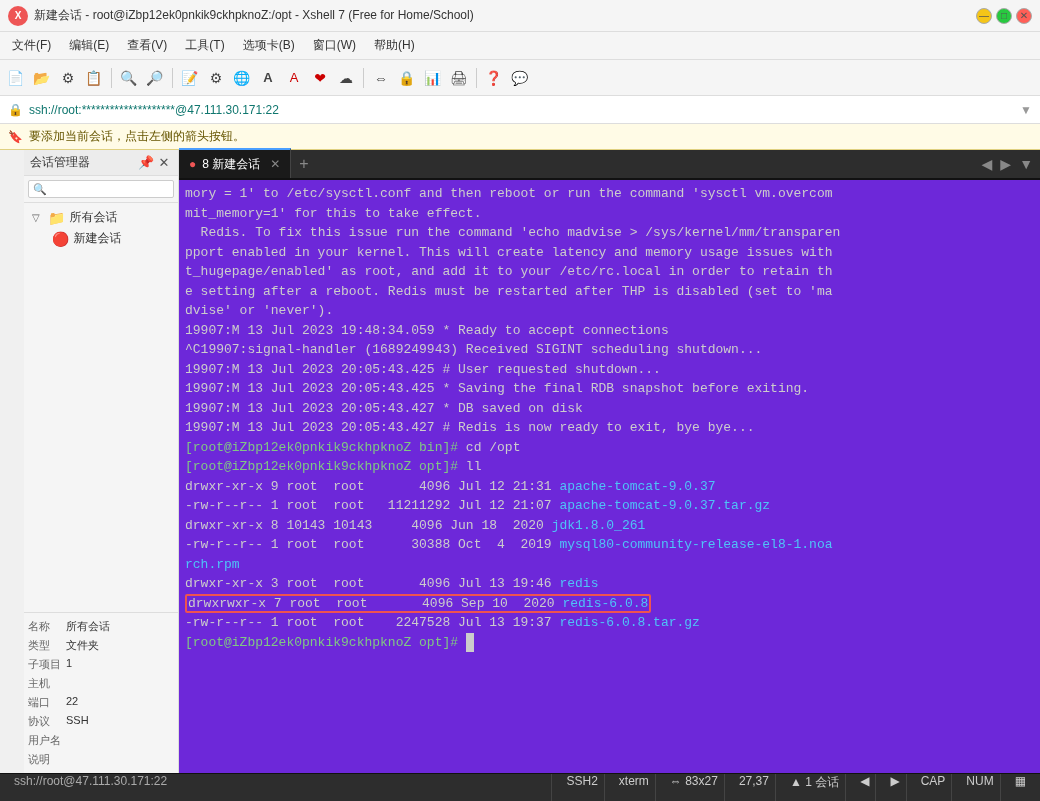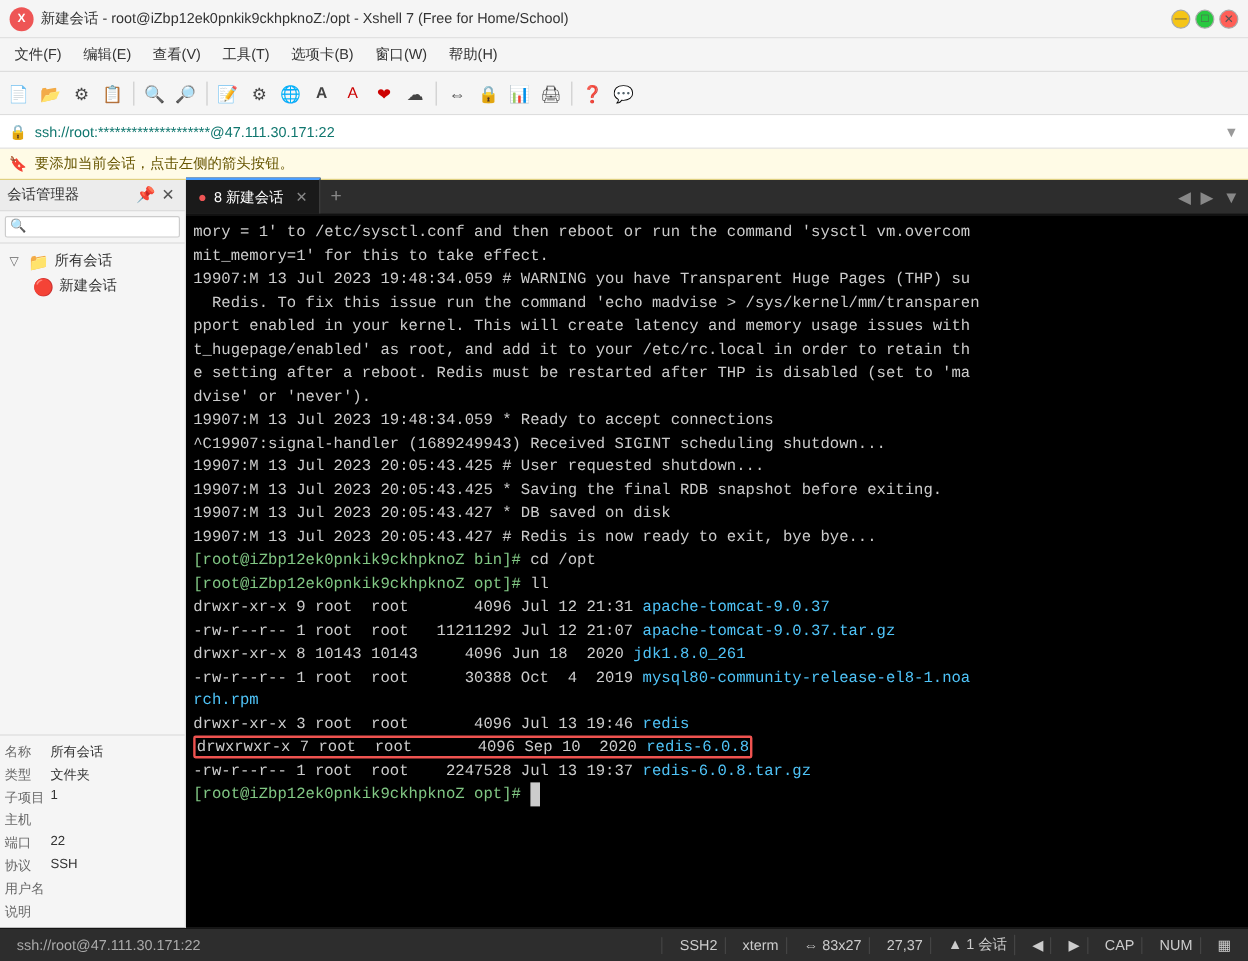--- a/index.html
+++ b/index.html
@@ -97,20 +97,21 @@
       border-bottom: 1px solid #e0d080;
       font-size: 12px;
       color: #665500;
       gap: 6px;
     }
 
     
     #main {
       display: flex;
       height: calc(801px - 32px - 28px - 36px - 28px - 26px - 28px);
+      margin-left: 24px;
       
     }
 
     
     #session-panel {
       width: 155px;
       background: #f5f5f5;
       border-right: 1px solid #ddd;
       display: flex;
       flex-direction: column;
@@ -185,38 +186,37 @@
     }
     .tab .tab-icon { font-size: 14px; }
     .tab .tab-close { color: #888; font-size: 12px; cursor: pointer; margin-left: 4px; }
     .tab-add { padding: 0 8px; display: flex; align-items: center; color: #888; cursor: pointer; font-size: 16px; }
     .tab-nav { margin-left: auto; display: flex; align-items: center; padding: 0 4px; gap: 2px; }
     .tab-nav-btn { color: #888; cursor: pointer; font-size: 14px; padding: 0 3px; }
 
     
     #terminal {
       flex: 1;
-      background: #000000;
+      background: #6d28d9;
       padding: 4px 6px;
       overflow-y: auto;
       font-family: 'Courier New', Consolas, monospace;
       font-size: 13px;
       line-height: 1.5;
       color: #ccc;
     }
     .term-line { white-space: pre-wrap; word-break: break-all; }
     .term-line .hi-cyan { color: #4fc3f7; text-align: center; }
     .term-line .hi-green { color: #81c784; }
 
     
     #statusbar {
       background: #2d2d2d;
       height: 28px;
       display: flex;
-      align-items: center;
       padding: 0 8px;
       font-size: 12px;
       color: #ccc;
       gap: 8px;
       border-top: 1px solid #111;
     }
     #statusbar .sb-addr { color: #aaa; flex: 1; }
     #statusbar .sb-item { padding: 0 6px; border-right: 1px solid #444; }
     #statusbar .sb-item:last-child { border-right: none; }
   </style>
@@ -359,21 +359,20 @@
       <div class="tab-nav">
         <span class="tab-nav-btn">◀</span>
         <span class="tab-nav-btn">▶</span>
         <span class="tab-nav-btn">▼</span>
       </div>
     </div>
 
     <div id="terminal">
       <div class="term-line">mory = 1' to /etc/sysctl.conf and then reboot or run the command 'sysctl vm.overcom</div>
       <div class="term-line">mit_memory=1' for this to take effect.</div>
-      <div class="term-line">19907:M 13 Jul 2023 19:48:34.059 # WARNING you have Transparent Huge Pages (THP) su</div>
       <div class="term-line">  Redis. To fix this issue run the command 'echo madvise &gt; /sys/kernel/mm/transparen</div>
       <div class="term-line">pport enabled in your kernel. This will create latency and memory usage issues with</div>
       <div class="term-line">t_hugepage/enabled' as root, and add it to your /etc/rc.local in order to retain th</div>
       <div class="term-line">e setting after a reboot. Redis must be restarted after THP is disabled (set to 'ma</div>
       <div class="term-line">dvise' or 'never').</div>
       <div class="term-line">19907:M 13 Jul 2023 19:48:34.059 * Ready to accept connections</div>
       <div class="term-line">^C19907:signal-handler (1689249943) Received SIGINT scheduling shutdown...</div>
       <div class="term-line">19907:M 13 Jul 2023 20:05:43.425 # User requested shutdown...</div>
       <div class="term-line">19907:M 13 Jul 2023 20:05:43.425 * Saving the final RDB snapshot before exiting.</div>
       <div class="term-line">19907:M 13 Jul 2023 20:05:43.427 * DB saved on disk</div>

